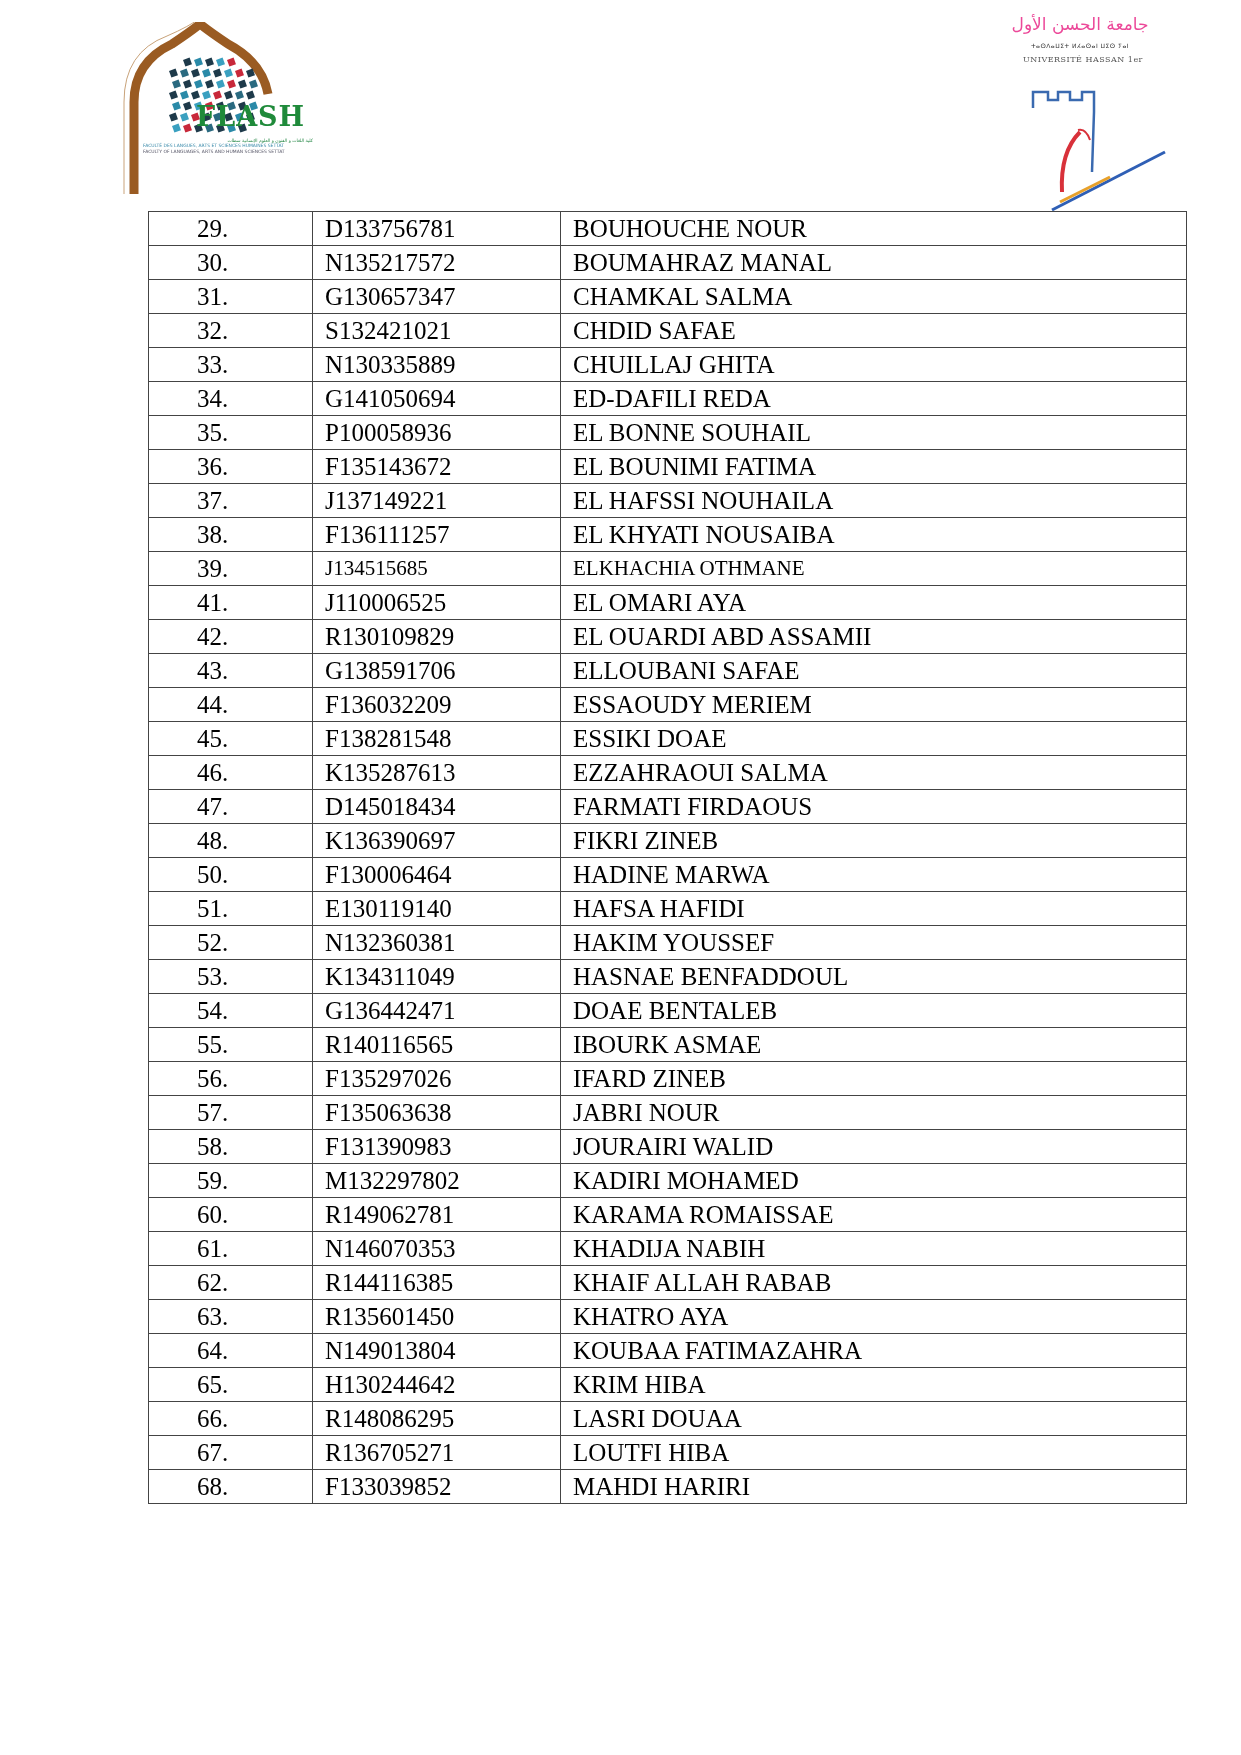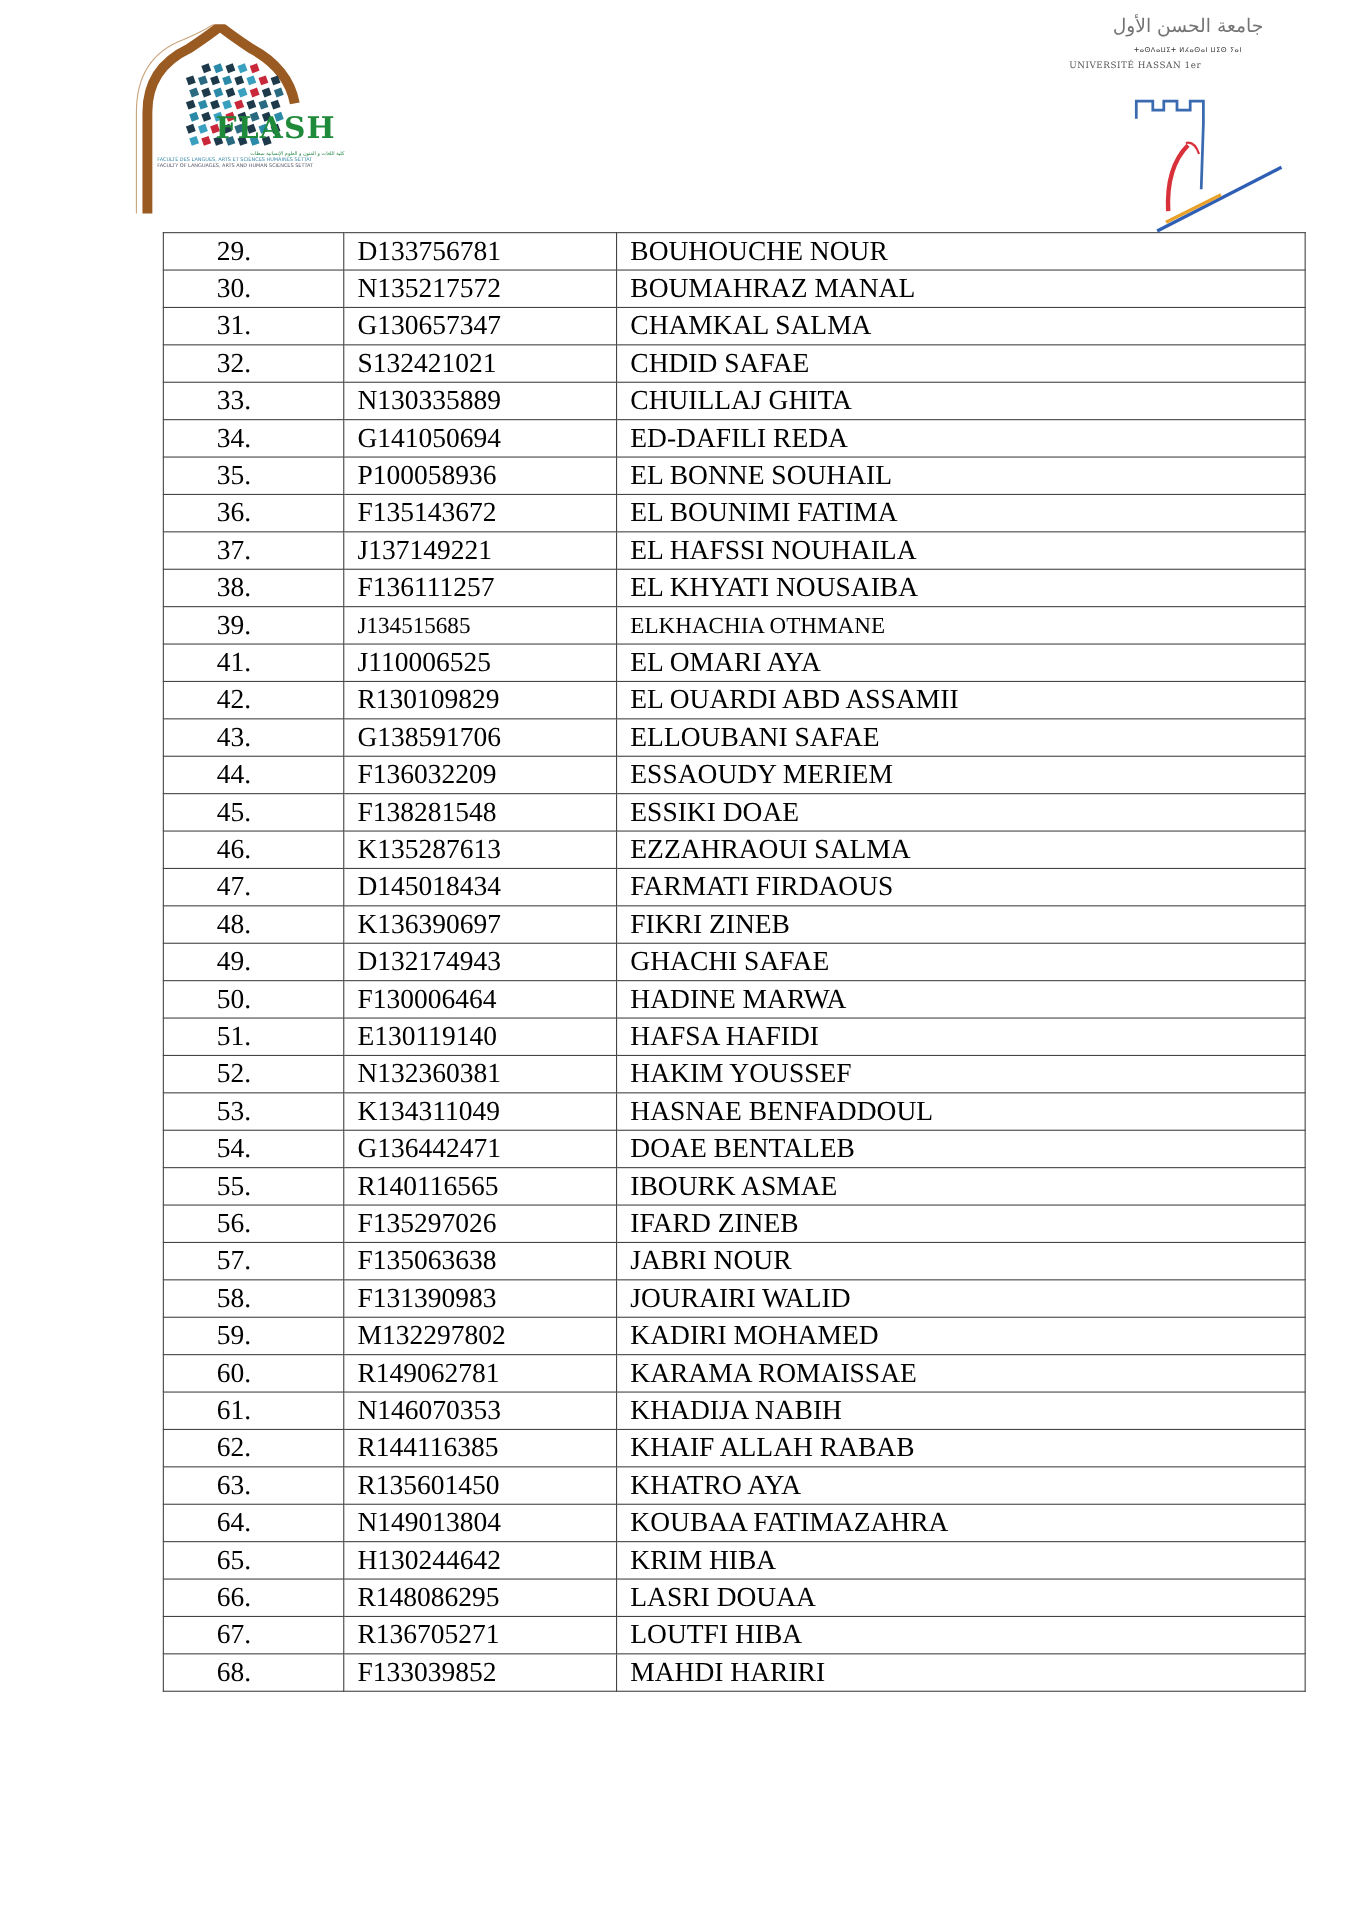--- a/index.html
+++ b/index.html
@@ -1,24 +1,24 @@
 <!DOCTYPE html>
 <html><head>
 <meta charset="utf-8">
 <style>
   html, body { margin:0; padding:0; background:#ffffff; }
   body { width:1241px; height:1755px; position:relative; overflow:hidden;
          font-family:"Liberation Serif", "DejaVu Serif", serif; color:#000; }
   .logo-left { position:absolute; left:112px; top:22px; width:200px; height:175px; }
   .logo-right { position:absolute; left:990px; top:12px; width:180px; height:200px; }
   .uni-ar { position:absolute; left:1005px; top:14px; width:150px; text-align:center;
-            font-family:"DejaVu Sans", sans-serif; font-size:17px; color:#737373; direction:rtl; }
+            font-family:"DejaVu Sans", sans-serif; font-size:17px; color:#ec4899; direction:rtl; }
   .uni-sub { position:absolute; left:1000px; top:42px; width:160px; text-align:center;
              font-family:"DejaVu Sans", sans-serif; font-size:6px; color:#333; letter-spacing:0.5px; }
-  .uni-fr { position:absolute; left:952px; top:55px; width:160px; text-align:center;
+  .uni-fr { position:absolute; left:1023px; top:55px; width:160px; text-align:left;
             font-family:"DejaVu Serif", serif; font-size:8px; color:#555; letter-spacing:0.5px; }
   .flash-text { position:absolute; left:196px; top:101px; font-family:"DejaVu Serif", serif;
                 font-weight:bold; font-size:27px; color:#1f8a3a; letter-spacing:1px; }
   .flash-sub { position:absolute; left:143px; top:138px; width:170px; font-family:"DejaVu Sans", sans-serif;
                font-size:4.5px; line-height:5.4px; color:#556; }
   table.roster { position:absolute; left:148px; top:211px; width:1039px;
                  border-collapse:collapse; table-layout:fixed; }
   table.roster td { border:1.3px solid #444; height:33.6px; padding:0; font-size:25px;
                     line-height:33px; white-space:nowrap; overflow:hidden; vertical-align:middle; }
   td.c-num { width:164px; padding-left:48px !important; box-sizing:border-box; }
@@ -200,25 +200,20 @@
         <td class="c-num">47.</td>
         <td class="c-id">D145018434</td>
         <td class="c-name">FARMATI FIRDAOUS</td>
       </tr>
       <tr>
         <td class="c-num">48.</td>
         <td class="c-id">K136390697</td>
         <td class="c-name">FIKRI ZINEB</td>
       </tr>
       <tr>
-        <td class="c-num">49.</td>
-        <td class="c-id">D132174943</td>
-        <td class="c-name">GHACHI SAFAE</td>
-      </tr>
-      <tr>
         <td class="c-num">50.</td>
         <td class="c-id">F130006464</td>
         <td class="c-name">HADINE MARWA</td>
       </tr>
       <tr>
         <td class="c-num">51.</td>
         <td class="c-id">E130119140</td>
         <td class="c-name">HAFSA HAFIDI</td>
       </tr>
       <tr>

